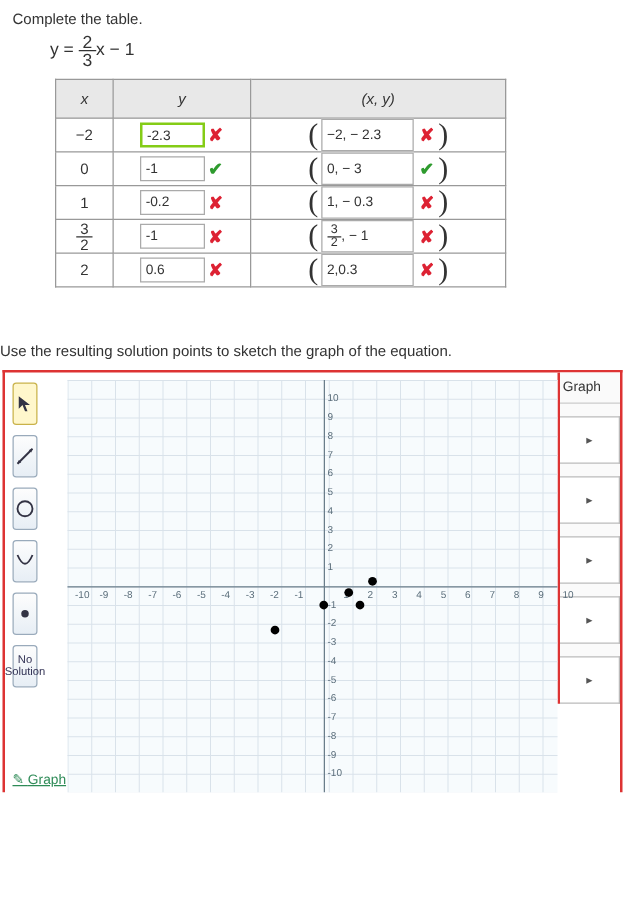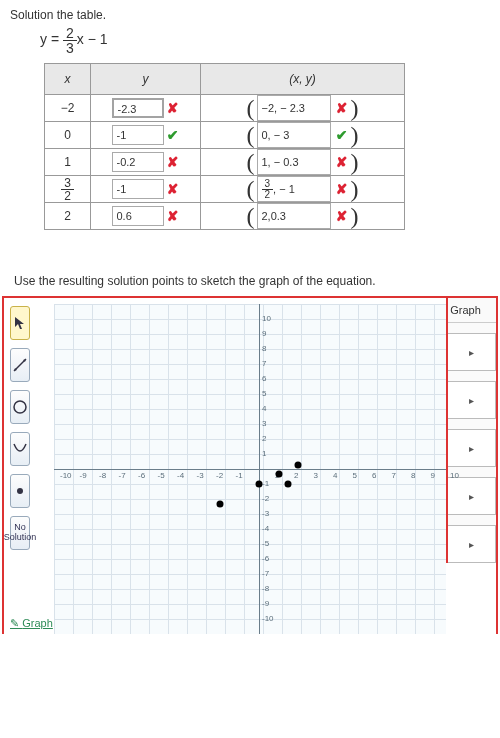--- a/index.html
+++ b/index.html
@@ -11,28 +11,28 @@
 .frac .d{display:block;padding:0 3px;}
 table.tbl{border-collapse:collapse;margin:0 0 12px 44px;}
 table.tbl th,table.tbl td{border:1px solid #999;text-align:center;padding:0;}
 table.tbl th{background:#e8e8e8;font-style:italic;font-weight:normal;padding:8px 0;}
 th.col-x{width:46px;}
 th.col-y{width:110px;}
 th.col-xy{width:204px;}
 td.xcell{font-size:12px;padding:10px 0;}
 .ycell,.xycell{padding:6px 4px;}
 .ybox{display:inline-block;border:1px solid #aaa;background:#fff;width:52px;height:20px;line-height:18px;text-align:left;padding:0 4px;font-size:11px;vertical-align:middle;}
-.ybox.sel{border:2px solid #a3a3a3;}
+.ybox.sel{border:2px solid #84cc16;}
 .mark{display:inline-block;width:14px;text-align:center;font-weight:bold;font-size:14px;vertical-align:middle;margin-left:2px;}
 .mark.ok{color:#2e9b2e;}
 .mark.bad{color:#d23;}
 .paren{display:inline-block;font-size:24px;font-family:'Times New Roman',serif;vertical-align:middle;color:#333;line-height:1;}
 .xycell .inner{display:flex;align-items:center;justify-content:center;gap:2px;}
 .xybox{display:inline-flex;align-items:center;justify-content:flex-start;border:1px solid #aaa;background:#fff;min-width:74px;height:26px;padding:0 4px;font-size:11px;}
-.prompt2{padding:4px 14px 8px;margin-top:40px;}
+.prompt2{padding:4px 0 8px;margin-top:40px;}
 .graphwrap{border:2px solid #d33;border-bottom:none;margin:0 2px;display:flex;align-items:flex-start;position:relative;}
 .tools{width:52px;padding:8px 0 0 6px;display:flex;flex-direction:column;gap:8px;}
 .tbtn{width:20px;height:34px;border:1px solid #9ab;background:linear-gradient(#fdfdfd,#e7eef5);border-radius:3px;display:flex;align-items:center;justify-content:center;font-size:14px;color:#335;cursor:pointer;}
 .tbtn.sel{background:#fff7cc;border-color:#c9b24a;}
 .tbtn.ns{font-size:9px;line-height:1.1;text-align:center;}
 .graph{position:relative;width:410px;height:330px;margin:6px 0 0 0;}
 .grid{position:absolute;inset:0;background:
  linear-gradient(#d9e2ea 1px,transparent 1px) 0 0/19px 15px,
  linear-gradient(90deg,#d9e2ea 1px,transparent 1px) 0 0/19px 15px,
  #f7fbfd;}
@@ -41,21 +41,21 @@
 .tick{position:absolute;font-size:8px;color:#5b6e7b;}
 .pt{position:absolute;width:7px;height:7px;border-radius:50%;background:#000;transform:translate(-50%,-50%);}
 .help{position:absolute;left:6px;bottom:4px;color:#2e8b57;font-size:11px;text-decoration:underline;cursor:pointer;}
 .side{width:52px;border-left:2px solid #d33;background:#fafafa;display:flex;flex-direction:column;}
 .side .hdr{font-size:11px;padding:6px 2px;border-bottom:1px solid #ccc;}
 .side .sbtn{border:1px solid #bbb;border-left:none;height:38px;margin-top:10px;background:#fff;display:flex;align-items:center;justify-content:center;font-size:10px;color:#555;cursor:pointer;}
 </style>
 </head>
 <body>
 
-<div class="prompt">Solution the table.</div>
+<div class="prompt">Complete the table.</div>
 
 <div class="eq">
   <span>y = </span><span class="frac"><span class="n">2</span><span class="d">3</span></span><span>x − 1</span>
 </div>
 
 <table class="tbl">
   <tbody>
       <tr>
     <th class="col-x">x</th>
     <th class="col-y">y</th>

